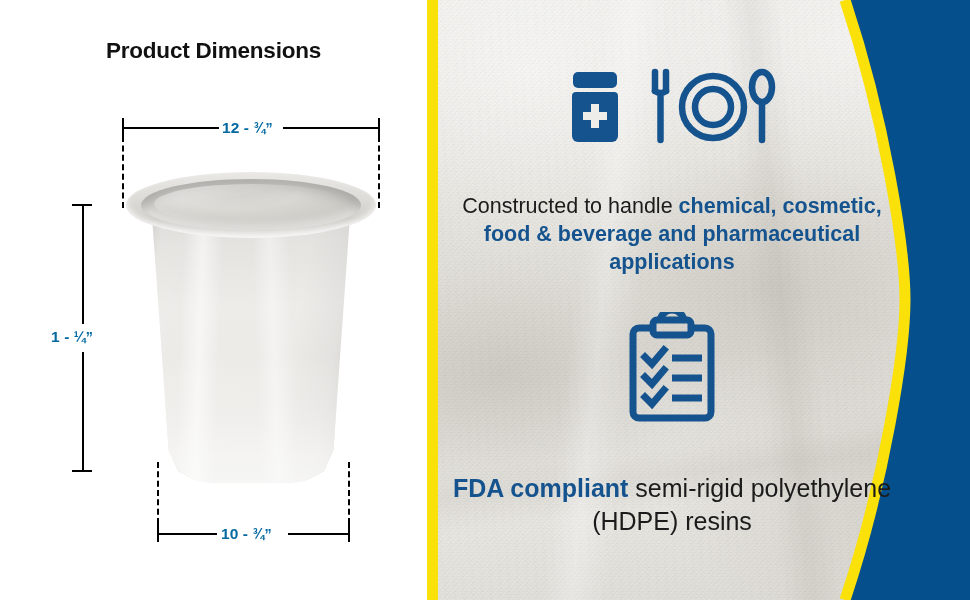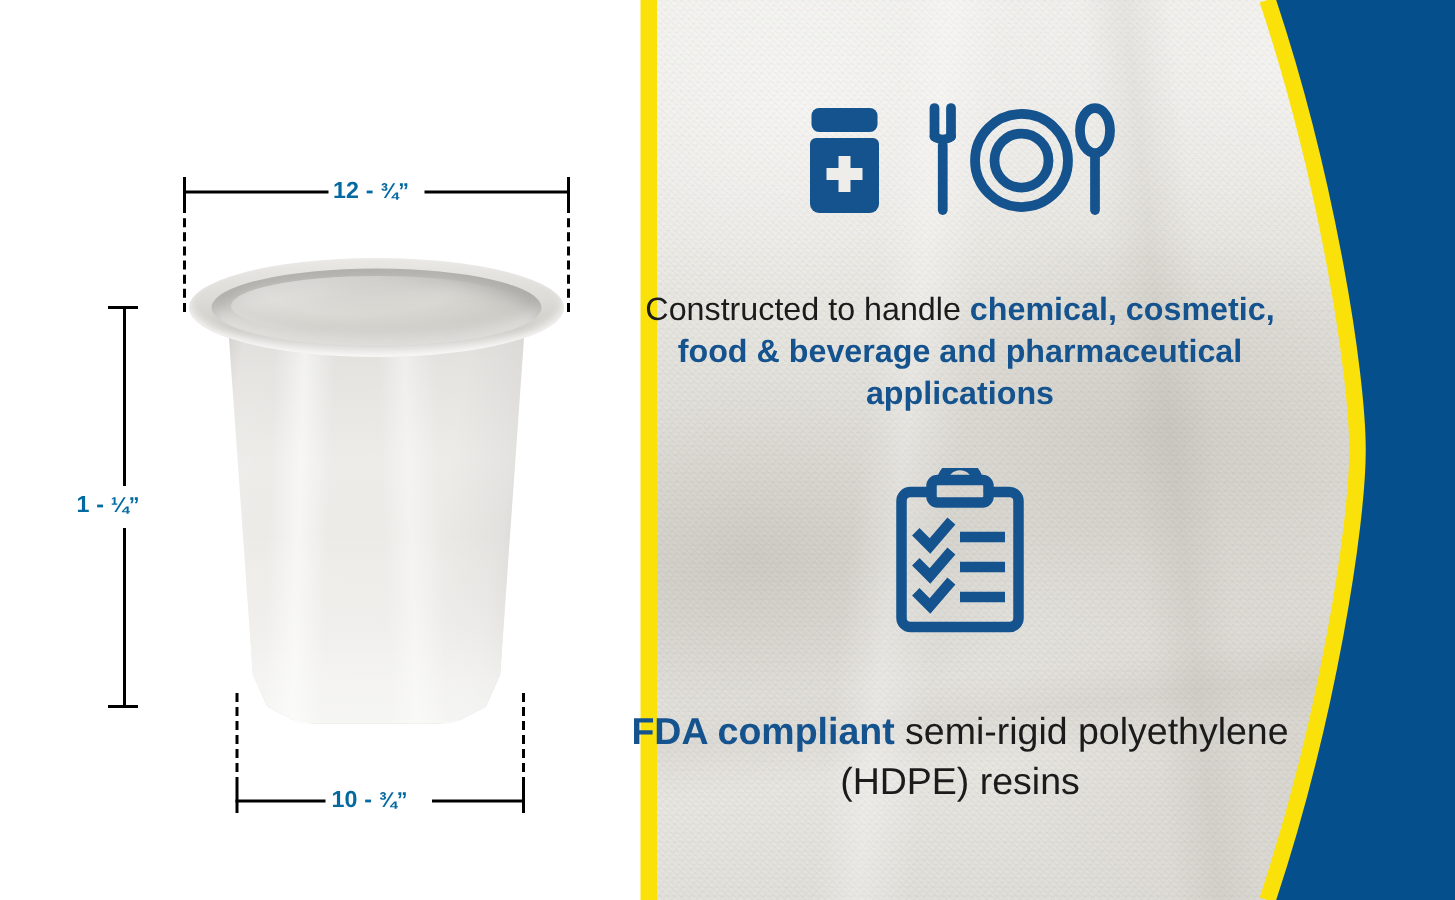--- a/index.html
+++ b/index.html
@@ -193,21 +193,21 @@
     position: absolute;
     left: 0; top: 0;
     width: 970px; height: 600px;
     z-index: 6;
     pointer-events: none;
   }
 
   
   #right-content {
     position: absolute;
-    left: 420px; top: 0;
+    left: 452px; top: 0;
     width: 470px; height: 600px;
     z-index: 7;
   }
 
   #icon-row-top {
     position: absolute;
     left: 0; top: 68px;
     width: 440px;
     display: flex;
     justify-content: center;
@@ -243,20 +243,21 @@
     justify-content: center;
   }
 </style>
 </head>
 <body>
 
 <div id="banner">
 
   <div id="left-panel">
 
+    <div id="page-title">Product Dimensions</div>
 
     <div id="bucket-figure">
       <div id="bucket-body"></div>
       <div id="bucket-sheen"></div>
       <div id="bucket-rim"></div>
       <div id="bucket-mouth"></div>
       <div id="bucket-mouth-hl"></div>
     </div>
 
     <div class="dim-cap-v" style="left:122px; top:118px; height:18px;"></div>

